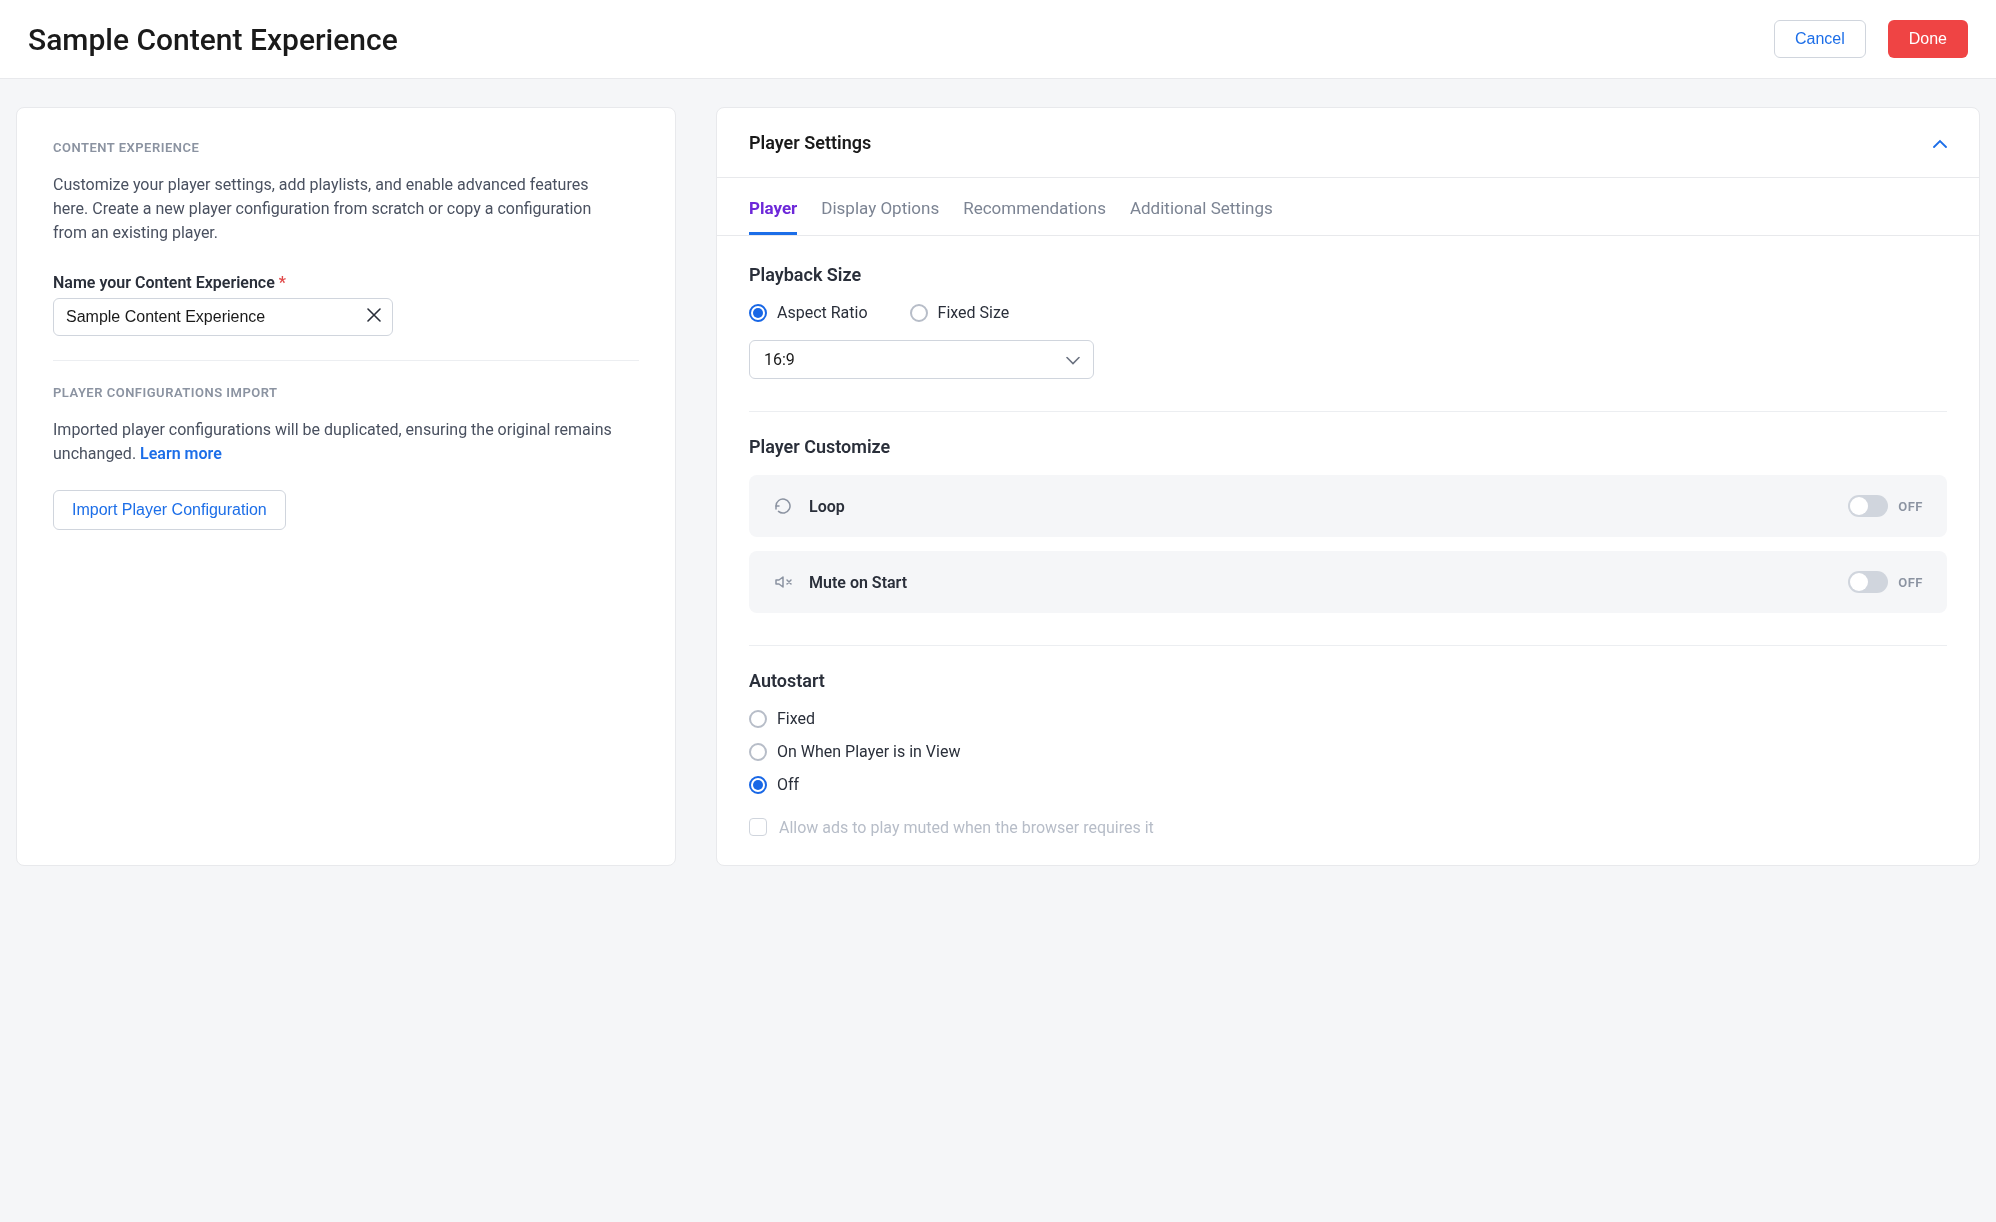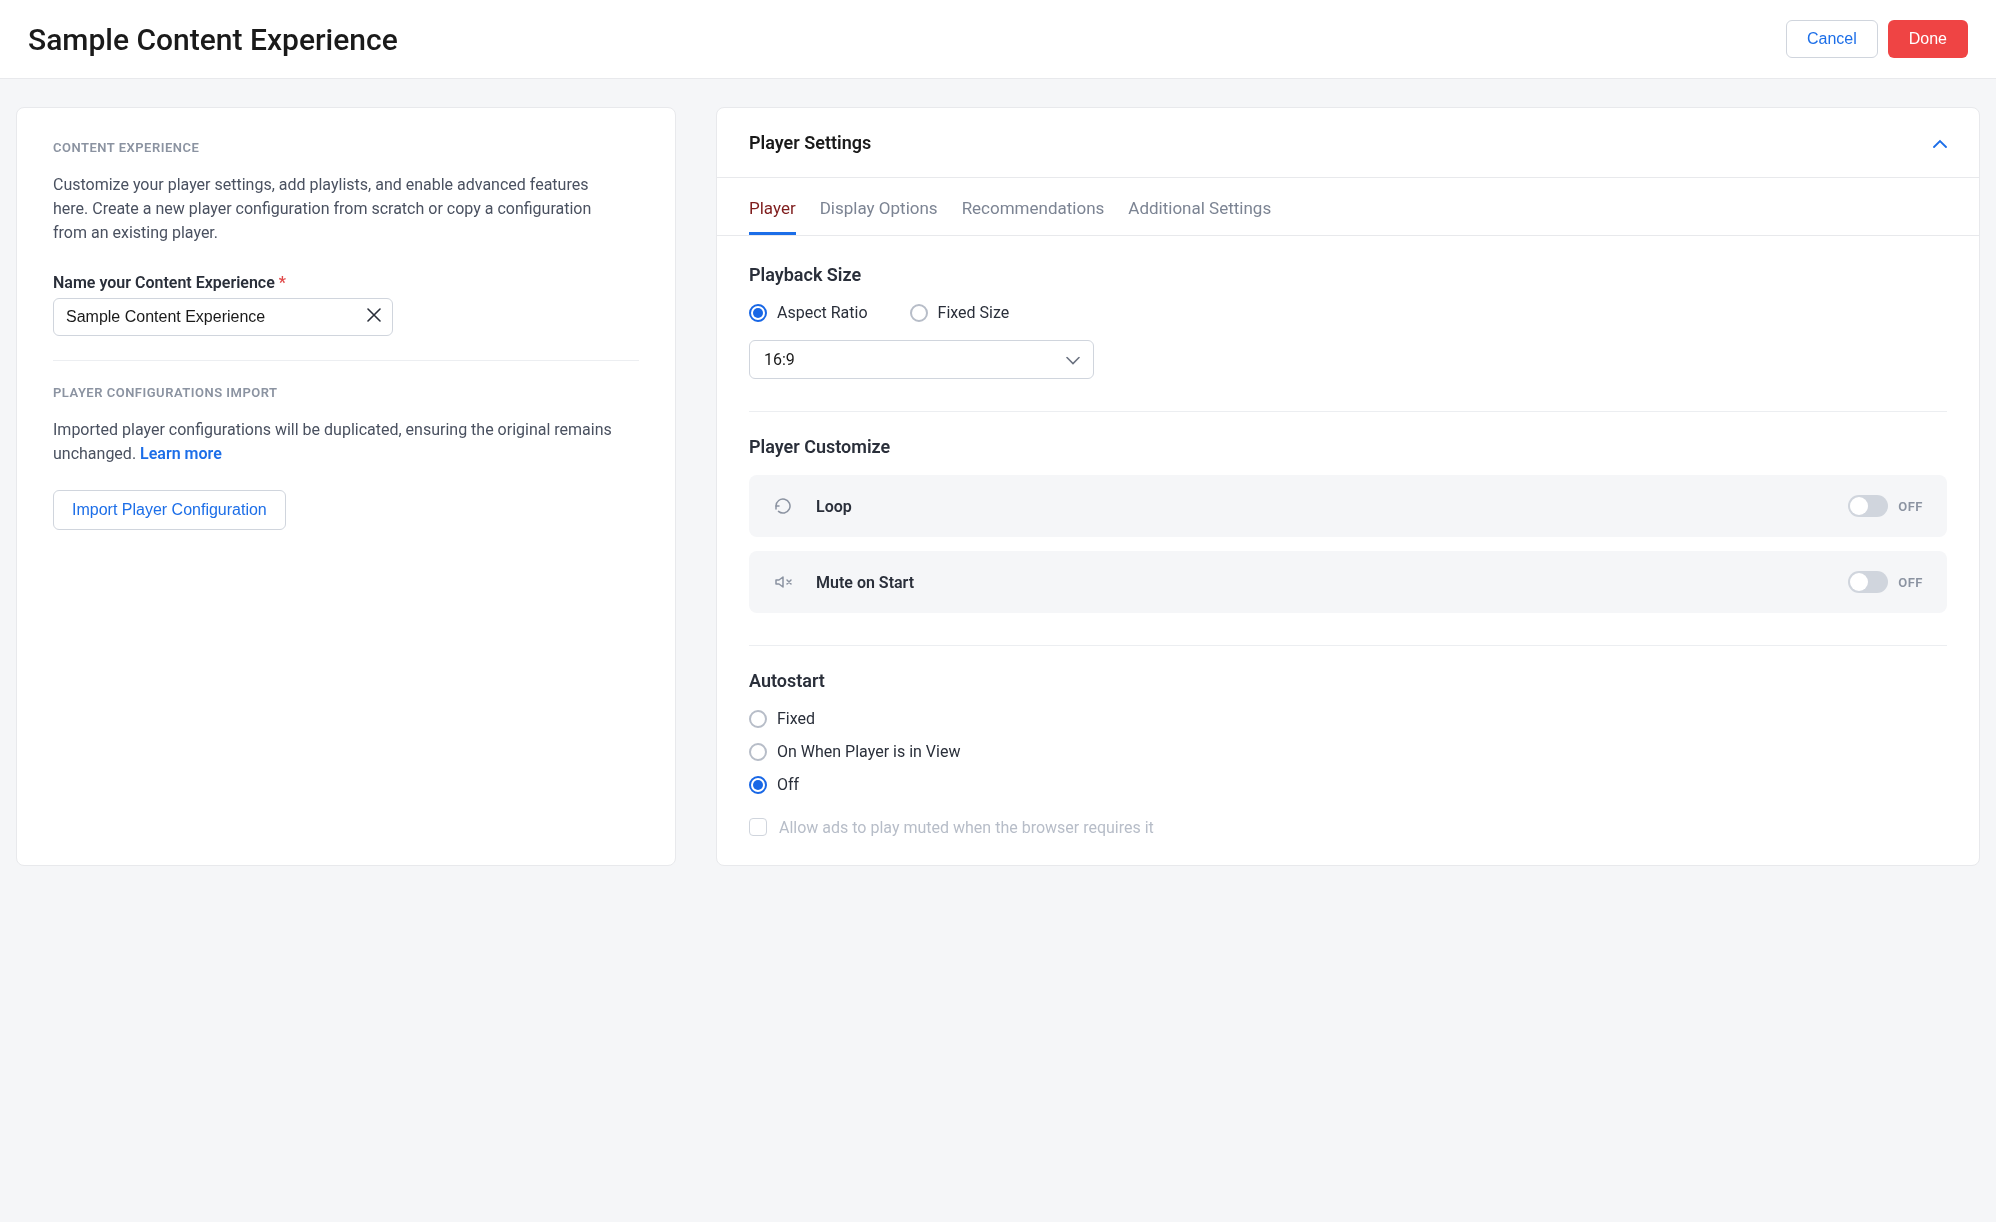--- a/index.html
+++ b/index.html
@@ -24,21 +24,21 @@
     }
 
     .header-title {
       font-size: 30px;
       font-weight: 500;
       color: #1a1a1a;
     }
 
     .header-buttons {
       display: flex;
-      gap: 10px;
+      gap: 22px;
     }
 
     .btn {
       padding: 9px 20px;
       border-radius: 6px;
       font-size: 16px;
       font-weight: 500;
       cursor: pointer;
       border: 1px solid transparent;
     }
@@ -180,22 +180,22 @@
 
     .tab {
       padding: 20px 0 14px 0;
       font-size: 17px;
       color: #7c8493;
       cursor: pointer;
       border-bottom: 3px solid transparent;
     }
 
     .tab.active {
-      color: #7f1d1d;
-      font-weight: 400;
+      color: #6d28d9;
+      font-weight: 700;
       border-bottom-color: #1c6ee8;
     }
 
     .panel-body {
       padding: 28px 32px;
     }
 
     .setting-section-title {
       font-size: 18px;
       font-weight: 600;
@@ -280,21 +280,21 @@
       padding: 20px 24px;
       display: flex;
       justify-content: space-between;
       align-items: center;
       margin-bottom: 14px;
     }
 
     .behavior-left {
       display: flex;
       align-items: center;
-      gap: 23px;
+      gap: 16px;
     }
 
     .behavior-icon {
       color: #8b93a1;
       display: flex;
       align-items: center;
     }
 
     .behavior-label {
       font-size: 16px;

